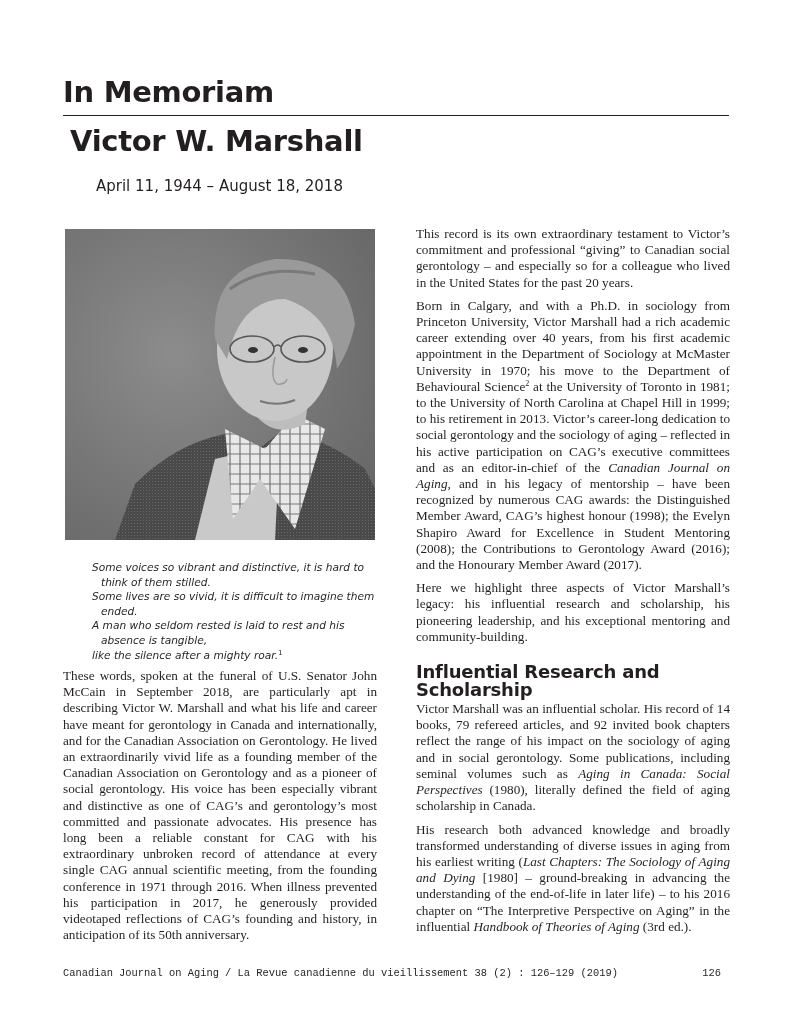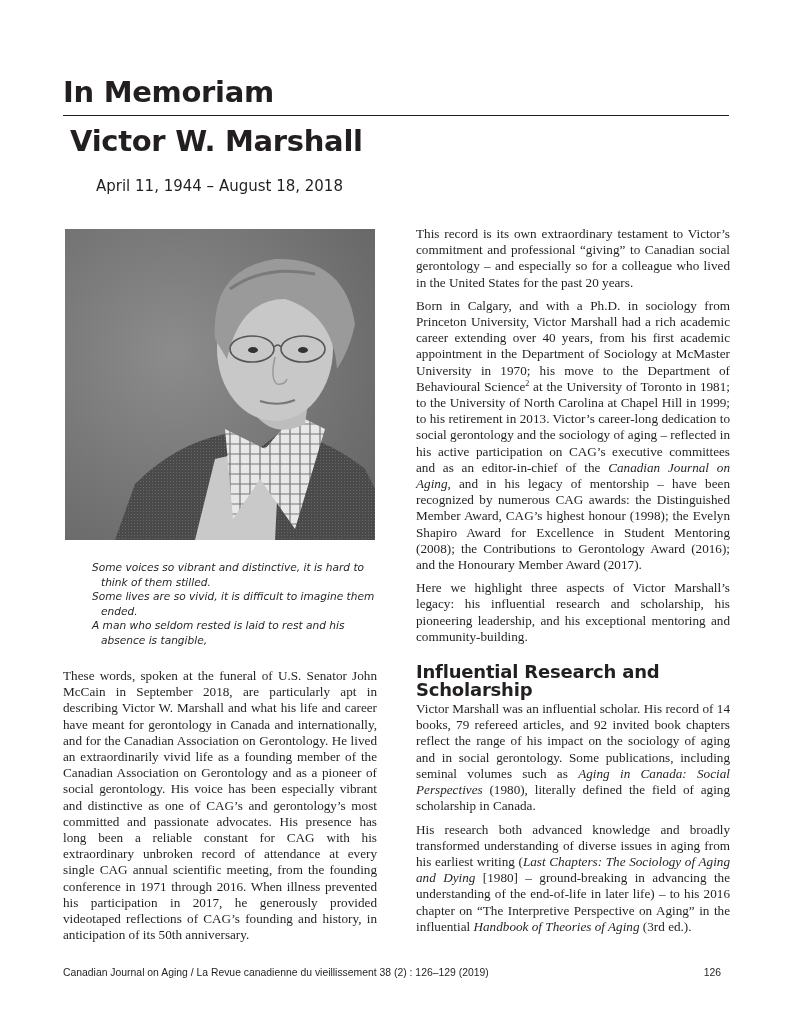--- a/index.html
+++ b/index.html
@@ -46,21 +46,21 @@
   .col-left { left: 63px; top: 668px; }
   .col-right { left: 416px; top: 226px; }
   .col sup { font-size: 8px; vertical-align: 5px; line-height: 0; }
   .section-heading {
     font-family: "DejaVu Sans", sans-serif; font-weight: bold; font-size: 18px;
     line-height: 18px; margin: 18px 0 2px 0; text-align: left; letter-spacing: -0.2px;
   }
 
   .footer {
     position: absolute; left: 63px; top: 966px; width: 666px;
-    font-family: Liberation Sans, sans-serif; font-size: 10.4px; line-height: 14px; color: #231f20;
+    font-family: Liberation Mono, monospace; font-size: 10.4px; line-height: 14px; color: #231f20;
   }
   .footer .page-num { position: absolute; right: 8px; top: 0; }
 </style>
 </head>
 <body>
 
 <h1 class="header-title">In Memoriam</h1>
 <div class="header-rule"></div>
 <h2 class="person-name">Victor W. Marshall</h2>
 <div class="dates">April 11, 1944 – August 18, 2018</div>
@@ -106,20 +106,21 @@
     <path d="M210 128 Q205 150 212 155 Q220 156 222 150" stroke="#999" stroke-width="1.5" fill="none"></path>
 
     <path d="M195 172 Q212 178 230 171" stroke="#777" stroke-width="2" fill="none"></path>
   </svg>
 </div>
 
 <div class="epigraph">
   <div class="line">Some voices so vibrant and distinctive, it is hard to think of them stilled.</div>
   <div class="line">Some lives are so vivid, it is difficult to imagine them ended.</div>
   <div class="line">A man who seldom rested is laid to rest and his absence is tangible,</div>
+  <div class="line"><span>like the silence after a mighty roar.</span><sup>1</sup></div>
 </div>
 
 <div class="col col-left">
   <p>These words, spoken at the funeral of U.S. Senator John McCain in September 2018, are particularly apt in describing Victor W. Marshall and what his life and career have meant for gerontology in Canada and internationally, and for the Canadian Association on Gerontology. He lived an extraordinarily vivid life as a founding member of the Canadian Association on Gerontology and as a pioneer of social gerontology. His voice has been especially vibrant and distinctive as one of CAG’s and gerontology’s most committed and passionate advocates. His presence has long been a reliable constant for CAG with his extraordinary unbroken record of attendance at every single CAG annual scientific meeting, from the founding conference in 1971 through 2016. When illness prevented his participation in 2017, he generously provided videotaped reflections of CAG’s founding and history, in anticipation of its 50th anniversary.</p>
 </div>
 
 <div class="col col-right">
   <p>This record is its own extraordinary testament to Victor’s commitment and professional “giving” to Canadian social gerontology – and especially so for a colleague who lived in the United States for the past 20 years.</p>
   <p><span>Born in Calgary, and with a Ph.D. in sociology from Princeton University, Victor Marshall had a rich academic career extending over 40 years, from his first academic appointment in the Department of Sociology at McMaster University in 1970; his move to the Department of Behavioural Science</span><sup>2</sup><span> at the University of Toronto in 1981; to the University of North Carolina at Chapel Hill in 1999; to his retirement in 2013. Victor’s career-long dedication to social gerontology and the sociology of aging – reflected in his active participation on CAG’s executive committees and as an editor-in-chief of the </span><i>Canadian Journal on Aging</i><span>, and in his legacy of mentorship – have been recognized by numerous CAG awards: the Distinguished Member Award, CAG’s highest honour (1998); the Evelyn Shapiro Award for Excellence in Student Mentoring (2008); the Contributions to Gerontology Award (2016); and the Honourary Member Award (2017).</span></p>
   <p>Here we highlight three aspects of Victor Marshall’s legacy: his influential research and scholarship, his pioneering leadership, and his exceptional mentoring and community-building.</p>

